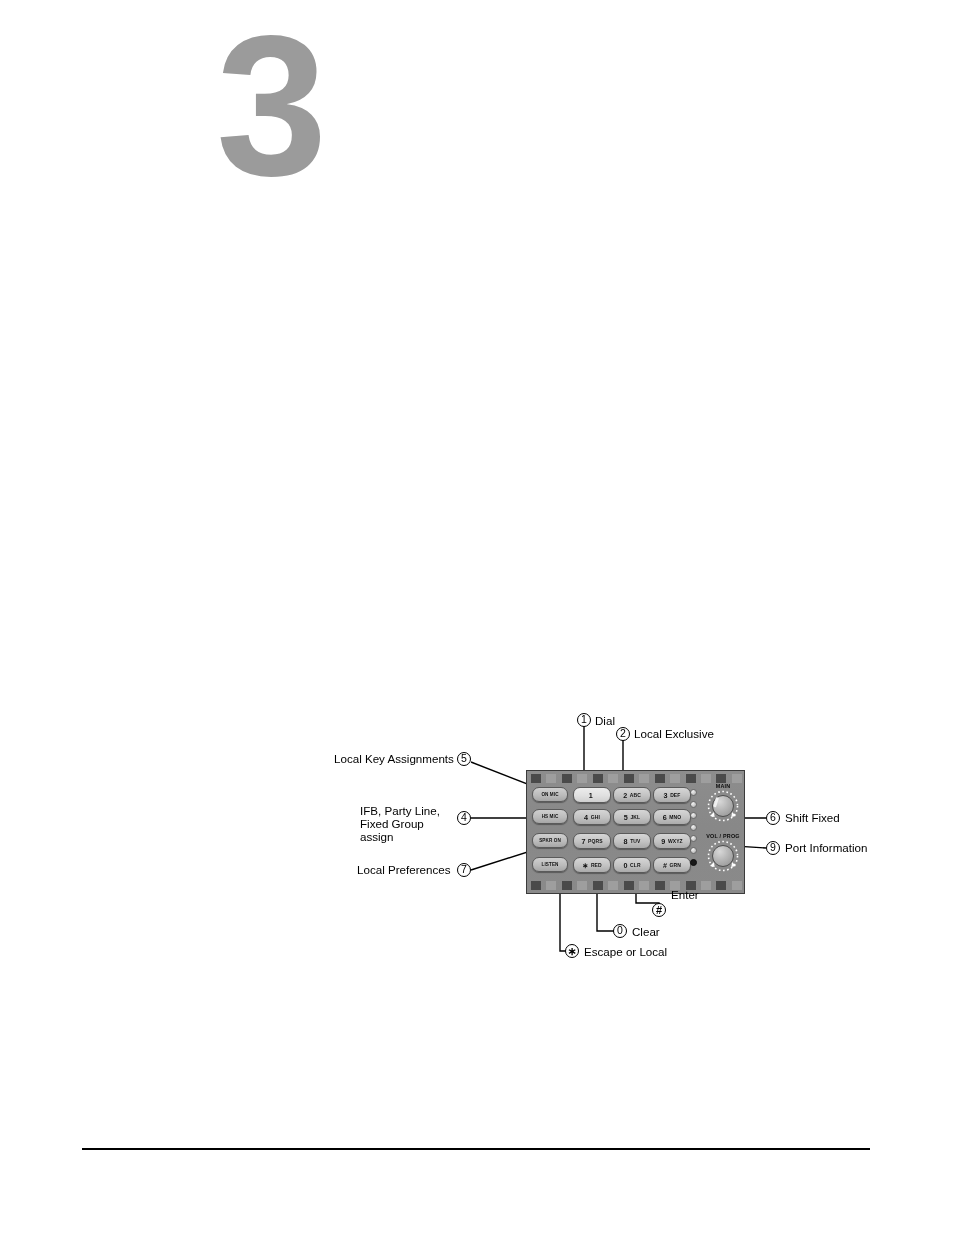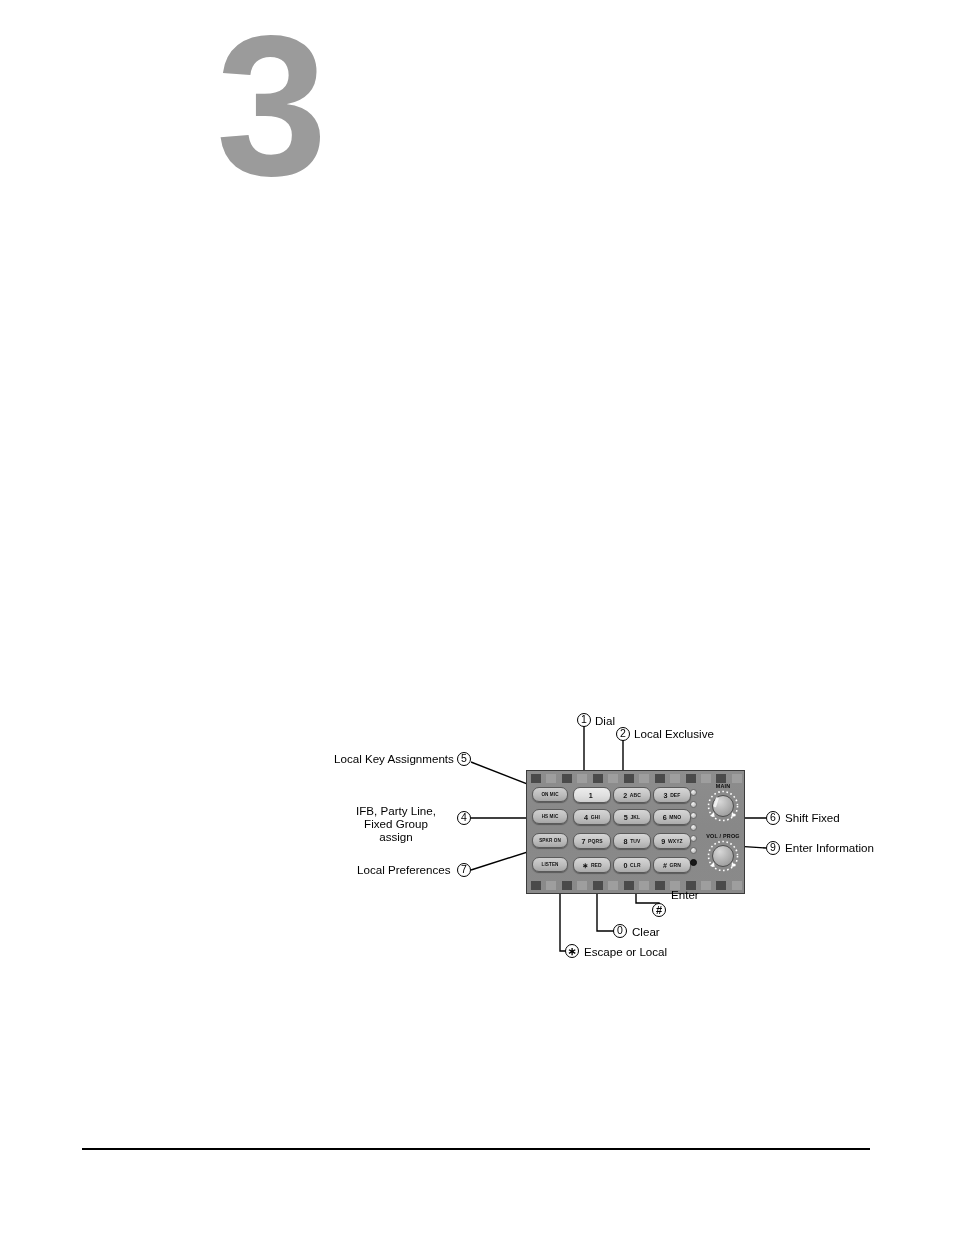--- a/index.html
+++ b/index.html
@@ -415,34 +415,34 @@
 
   <div class="bubble" style="left:257px;top:13px">1</div>
   <div class="callout-label" style="left:275px;top:14px">Dial</div>
 
   <div class="bubble" style="left:296px;top:27px">2</div>
   <div class="callout-label" style="left:314px;top:27px">Local Exclusive</div>
 
   <div class="callout-label" style="left:14px;top:52px">Local Key Assignments</div>
   <div class="bubble" style="left:137px;top:52px">5</div>
 
-  <div class="callout-label multiline" style="left:26px;top:104px;width:100px;text-align:center">
+  <div class="callout-label multiline" style="left:40px;top:104px;width:100px;text-align:left">
     <div>IFB, Party Line,</div>
     <div>Fixed Group assign</div>
   </div>
   <div class="bubble" style="left:137px;top:111px">4</div>
 
   <div class="callout-label" style="left:37px;top:163px">Local Preferences</div>
   <div class="bubble" style="left:137px;top:163px">7</div>
 
   <div class="bubble" style="left:446px;top:111px">6</div>
   <div class="callout-label" style="left:465px;top:111px">Shift Fixed</div>
 
   <div class="bubble" style="left:446px;top:141px">9</div>
-  <div class="callout-label" style="left:465px;top:141px">Enter Information</div>
+  <div class="callout-label" style="left:465px;top:141px">Port Information</div>
 
   <div class="bubble glyph" style="left:332px;top:203px">#</div>
   <div class="callout-label" style="left:351px;top:188px">Enter</div>
 
   <div class="bubble" style="left:293px;top:224px">0</div>
   <div class="callout-label" style="left:312px;top:225px">Clear</div>
 
   <div class="bubble glyph" style="left:245px;top:244px">∗</div>
   <div class="callout-label" style="left:264px;top:245px">Escape or Local</div>
 

